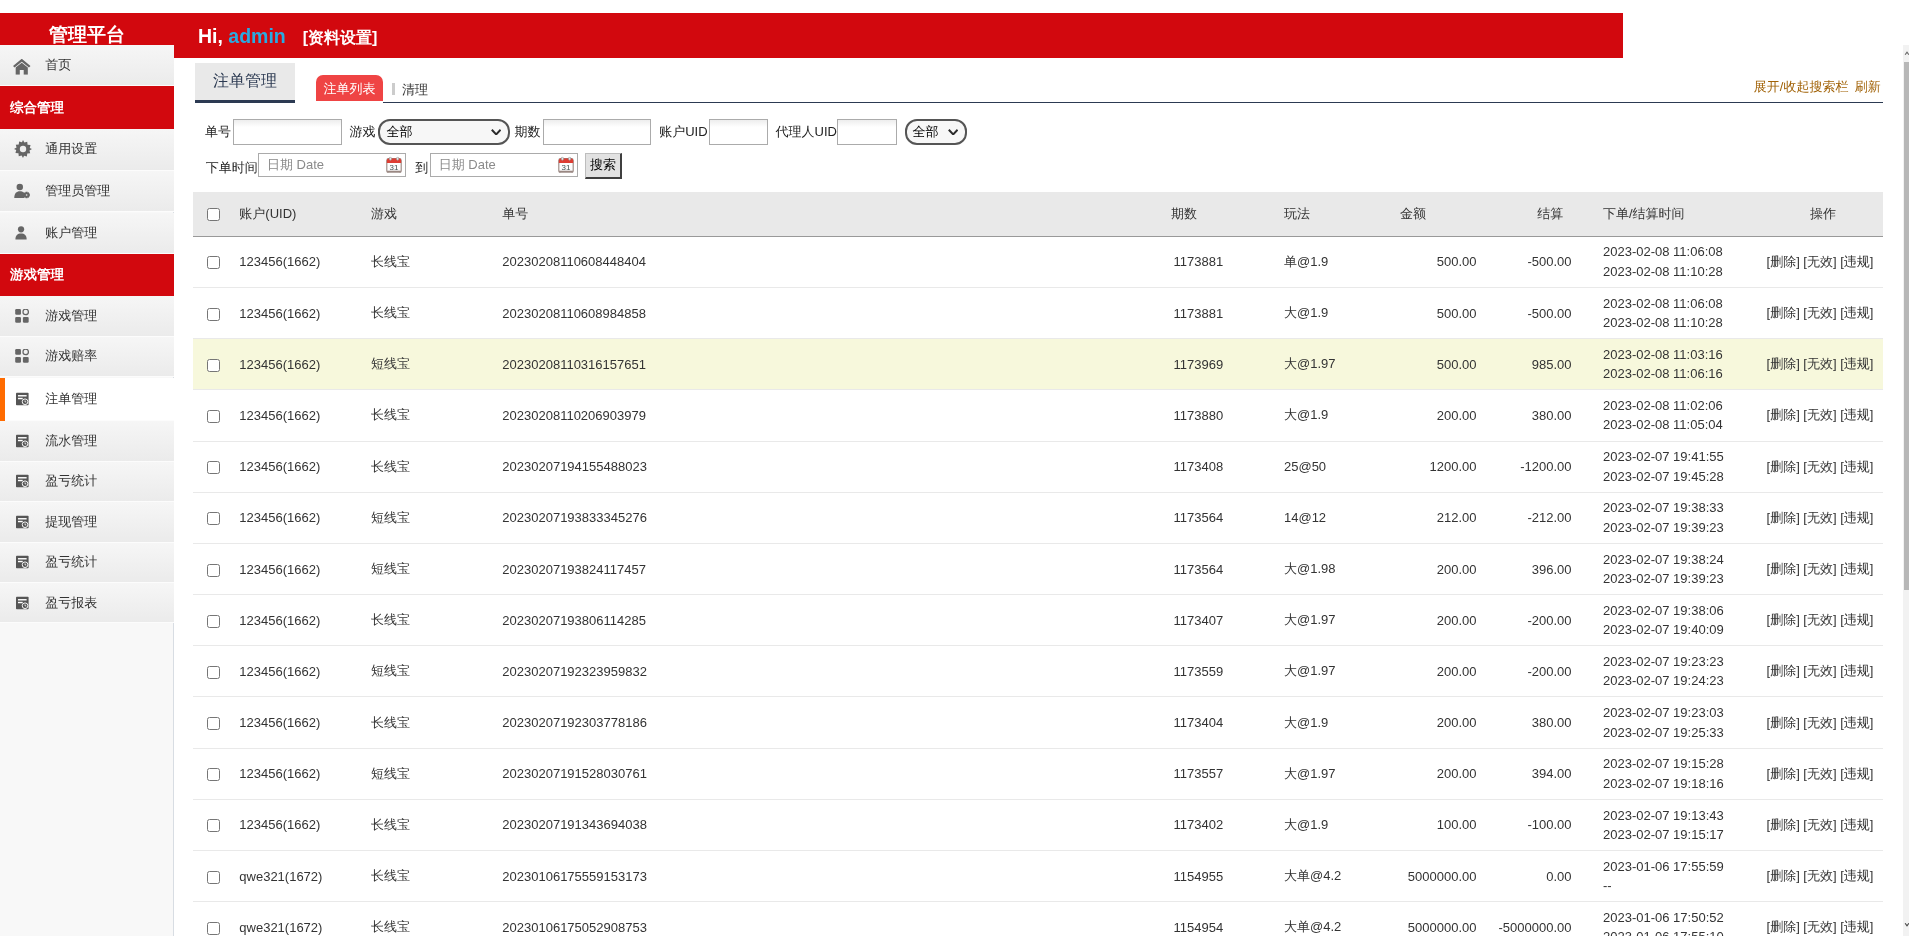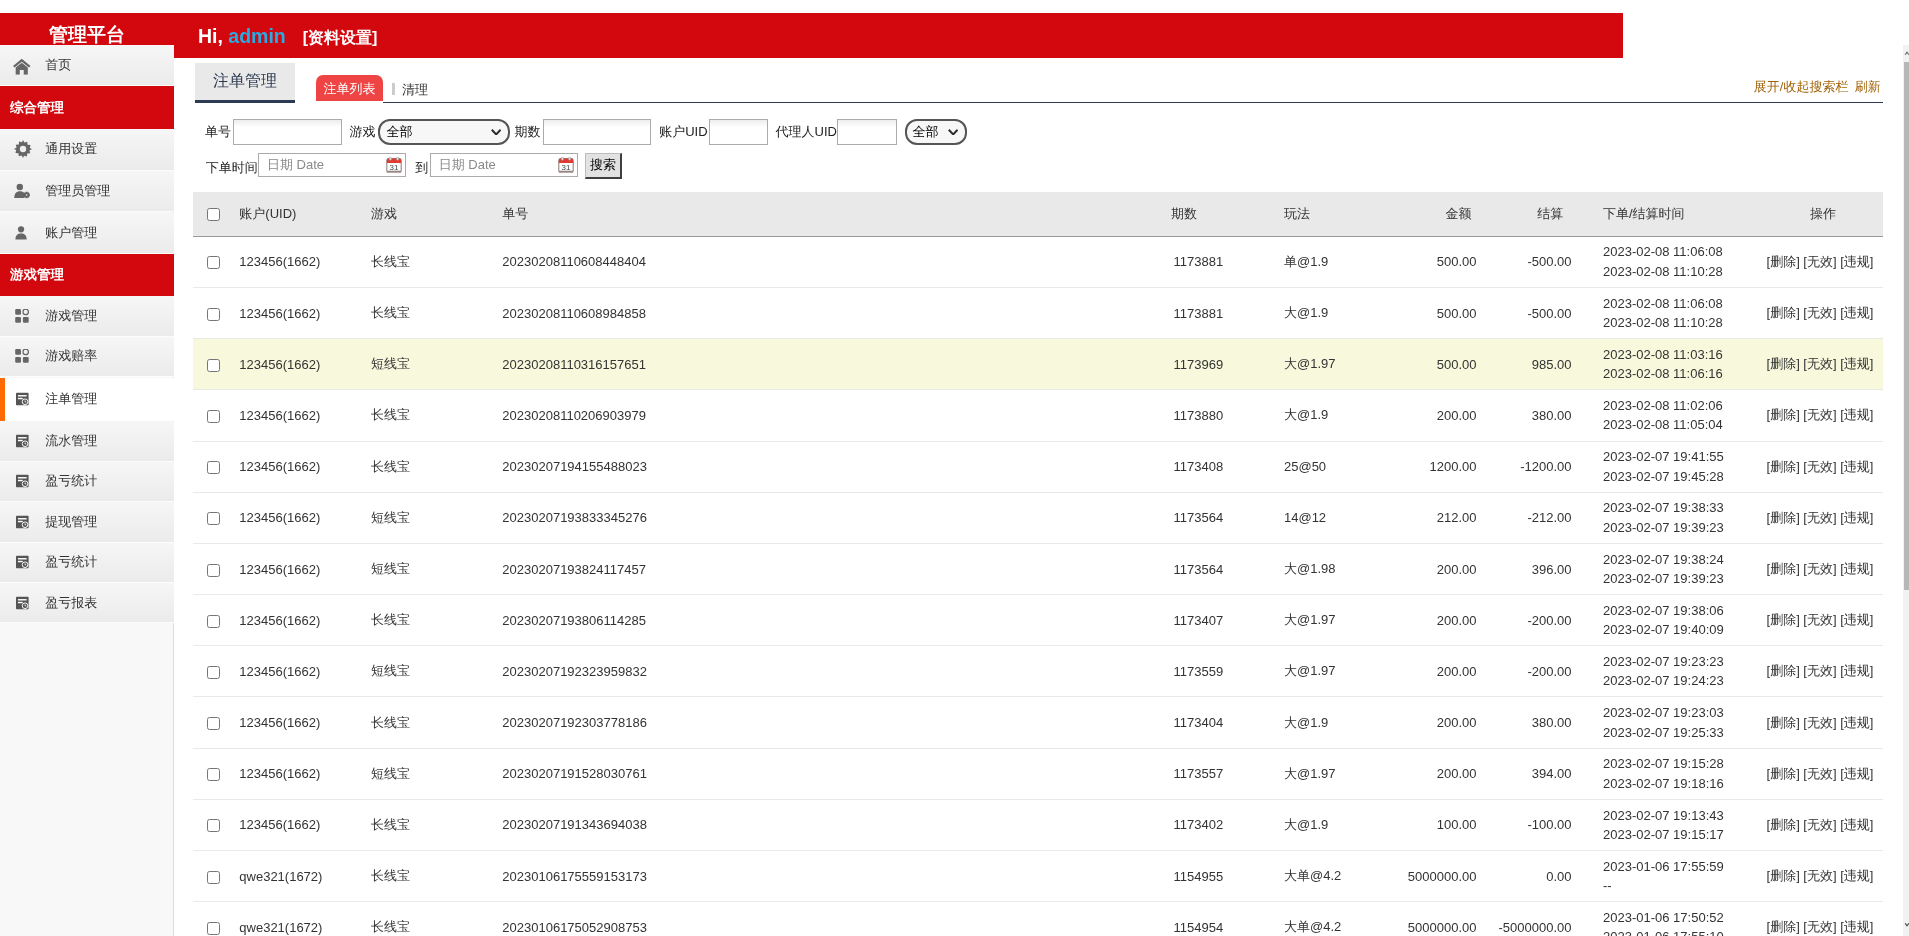--- a/index.html
+++ b/index.html
@@ -41,21 +41,21 @@
 #tbl{position:absolute;left:192.5px;top:192px;width:1690.5px;border-collapse:collapse;table-layout:fixed;font-size:13px;color:#333}
 #tbl th{background:#e9e9e9;font-weight:normal;color:#333;height:44.3px;border-bottom:1.4px solid #999}
 #tbl td{height:51.2px;border-bottom:1px solid #e9e9e9}
 #tbl .hl td{background:#f7f8dc}
 #tbl th,#tbl td{text-align:left;padding:0;overflow:hidden;white-space:nowrap}
 .c1{width:42.5px}.c2{width:130.3px}.c3{width:131px}.c4{width:643.7px}.c5{width:102px}.c6{width:158px}.c7{width:81px}.c8{width:95px}.c9{width:181px}.c10{width:126px}
 #tbl th.p6,#tbl td.p6{padding-left:6px}#tbl th.c2,#tbl td.c2{padding-left:4.3px}#tbl th.c3,#tbl td.c3{padding-left:5.7px}
 #tbl .pck{padding-left:14.5px}
 #tbl th.c5{padding-left:31px}#tbl td.c5{padding-left:33.6px}
 #tbl th.c6,#tbl td.c6{padding-left:42px}
-#tbl th.c7{text-align:right;padding-right:9.6px}#tbl td.c7{text-align:right;padding-right:4.5px}
+#tbl th.c7{text-align:left;padding-right:9.6px}#tbl td.c7{text-align:right;padding-right:4.5px}
 #tbl th.c8{text-align:right;padding-right:12.7px}#tbl td.c8{text-align:right;padding-right:4.5px}
 #tbl th.c9,#tbl td.c9{padding-left:27px}
 #tbl td.c9{line-height:19.4px}
 #tbl th.c10{text-align:center;padding-left:6px}#tbl td.c10{text-align:center}
 .cb{display:inline-block;width:13px;height:13px;border:1px solid #767676;border-radius:2.5px;background:#fff;vertical-align:middle}
 
 #sbtrack{position:absolute;left:1903px;top:45px;width:6px;height:891px;background:#f2f2f2}
 #sbthumb{position:absolute;left:1903.9px;top:62px;width:4.8px;height:528px;background:#b7b7b7}
 </style></head>
 <body>

